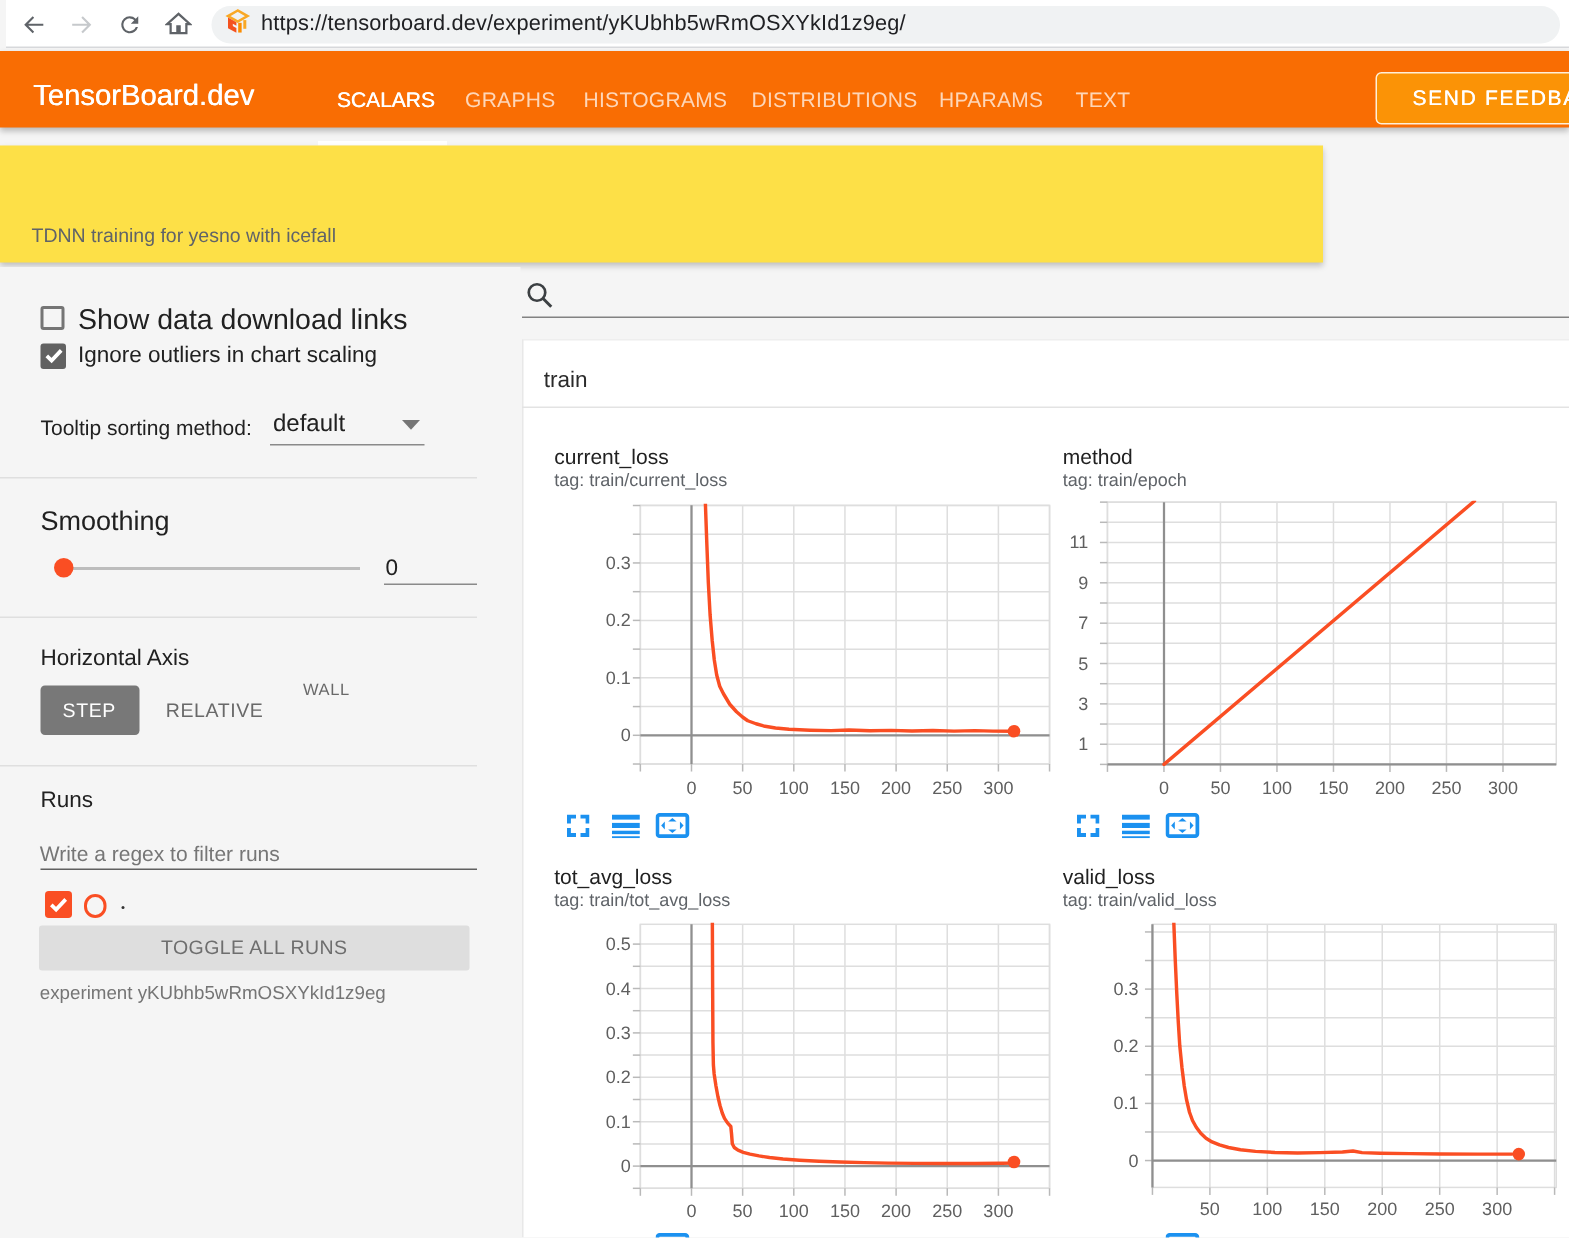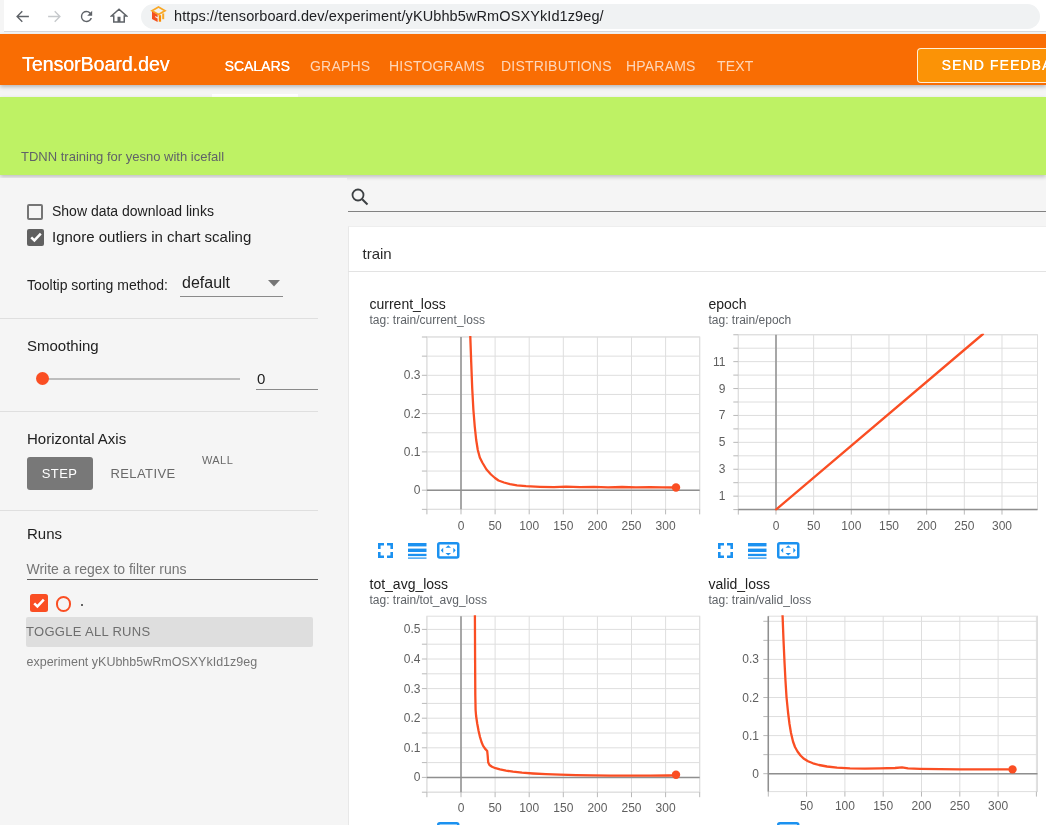--- a/index.html
+++ b/index.html
@@ -37,43 +37,43 @@
   <div class="abs" style="left:224.5px;top:23.5px;font-size:14px;letter-spacing:0px;color:#ffffff;text-shadow:0.3px 0 0 #fff">SCALARS</div>
   <div class="abs" style="left:310px;top:23.5px;font-size:14px;letter-spacing:0.2px;color:rgba(255,255,255,0.72)">GRAPHS</div>
   <div class="abs" style="left:389px;top:23.5px;font-size:14px;letter-spacing:0.2px;color:rgba(255,255,255,0.72)">HISTOGRAMS</div>
   <div class="abs" style="left:501px;top:23.5px;font-size:14px;letter-spacing:0.2px;color:rgba(255,255,255,0.72)">DISTRIBUTIONS</div>
   <div class="abs" style="left:626px;top:23.5px;font-size:14px;letter-spacing:0.2px;color:rgba(255,255,255,0.72)">HPARAMS</div>
   <div class="abs" style="left:717px;top:23.5px;font-size:14px;letter-spacing:0.2px;color:rgba(255,255,255,0.72)">TEXT</div>
   <div class="abs" style="left:212px;top:59.5px;width:86px;height:3px;background:#ffffff"></div>
   <div class="abs" style="left:917px;top:13.5px;width:146px;height:35px;background:#fb9306;border:1px solid rgba(255,255,255,0.85);border-radius:4px;color:#fff;font-size:14px;letter-spacing:1.1px;line-height:33px;padding-left:23.5px;white-space:nowrap;text-shadow:0.3px 0 0 #fff">SEND FEEDBACK</div>
 </div>
 
-<div class="abs" style="left:0;top:96.5px;width:1046px;height:78.5px;background:#bef264;box-shadow:0 2px 4px rgba(0,0,0,0.22)">
+<div class="abs" style="left:0;top:96.5px;width:882px;height:78.5px;background:#fde047;box-shadow:0 2px 4px rgba(0,0,0,0.22)">
   <div class="abs" style="left:21px;top:52px;font-size:13px;color:#606368">TDNN training for yesno with icefall</div>
 </div>
 
 <div class="abs" style="left:0;top:178px;width:347px;height:647px;background:#f5f5f5">
   <div class="abs" style="left:27px;top:26px;width:16px;height:16px;border:2px solid #757575;border-radius:2px;background:#f5f5f5"></div>
-  <div class="abs" style="left:52px;top:25px;font-size:14px;color:#212121">Show data download links</div>
+  <div class="abs" style="left:52px;top:25px;font-size:19px;color:#212121">Show data download links</div>
   <div class="abs" style="left:27px;top:50.5px;width:17px;height:17px;background:#616161;border-radius:2px"></div>
   <svg class="abs" style="left:27.5px;top:51px" width="16" height="16" viewBox="0 0 16 16">
         <path d="M3.2 8.3 6.4 11.4 12.8 4.6" fill="none" stroke="#ffffff" stroke-width="2.5"></path>
       </svg>
   <div class="abs" style="left:52px;top:50px;font-size:15px;color:#212121">Ignore outliers in chart scaling</div>
 
   <div class="abs" style="left:27px;top:99px;font-size:14px;color:#212121">Tooltip sorting method:</div>
   <div class="abs" style="left:182px;top:96px;font-size:16px;color:#212121">default</div>
   <svg class="abs" style="left:267px;top:101px" width="14" height="8">
         <path d="M1 1 L13 1 L7 7.5 Z" fill="#757575"></path>
       </svg>
   <div class="abs" style="left:180px;top:117.5px;width:103px;height:1px;background:#8a8a8a"></div>
 
   <div class="abs" style="left:0;top:140px;width:318px;height:1px;background:#dfdfdf"></div>
 
-  <div class="abs" style="left:27px;top:159px;font-size:15px;color:#212121">Smoothing</div>
+  <div class="abs" style="left:27px;top:159px;font-size:18px;color:#212121">Smoothing</div>
   <div class="abs" style="left:42px;top:199.5px;width:198px;height:2px;background:#bdbdbd"></div>
   <div class="abs" style="left:36px;top:194px;width:13px;height:13px;border-radius:50%;background:#fa4e23"></div>
   <div class="abs" style="left:257px;top:192px;font-size:15px;color:#212121">0</div>
   <div class="abs" style="left:256px;top:211px;width:62px;height:1px;background:#8a8a8a"></div>
 
   <div class="abs" style="left:0;top:233px;width:318px;height:1px;background:#dfdfdf"></div>
 
   <div class="abs" style="left:27px;top:252px;font-size:15px;color:#212121">Horizontal Axis</div>
   <div class="abs" style="left:26.5px;top:278.5px;width:66px;height:33px;background:#787878;border-radius:3px;color:#fff;font-size:13px;letter-spacing:0.4px;text-align:center;line-height:33px">STEP</div>
   <div class="abs" style="left:110.5px;top:288px;font-size:13px;letter-spacing:0.4px;color:#696969">RELATIVE</div>
@@ -85,37 +85,37 @@
   <div class="abs" style="left:26.5px;top:383px;font-size:14px;color:#767676">Write a regex to filter runs</div>
   <div class="abs" style="left:26.5px;top:400.5px;width:291px;height:1px;background:#606060"></div>
 
   <div class="abs" style="left:30px;top:416px;width:18px;height:18px;background:#fa4e23;border-radius:2.5px"></div>
   <svg class="abs" style="left:31px;top:417px" width="16" height="16" viewBox="0 0 16 16">
         <path d="M3.2 8.3 6.4 11.4 12.8 4.6" fill="none" stroke="#ffffff" stroke-width="2.5"></path>
       </svg>
   <div class="abs" style="left:55.5px;top:418.3px;width:15.5px;height:15.5px;border:2.5px solid #fa4e23;border-radius:50%;background:transparent"></div>
   <div class="abs" style="left:81px;top:426px;width:2.4px;height:2.4px;border-radius:50%;background:#333"></div>
 
-  <div class="abs" style="left:26px;top:439px;width:287px;height:30px;background:#dedede;border-radius:2px;color:#6e6e6e;font-size:13px;letter-spacing:0.3px;text-align:left;line-height:30px">TOGGLE ALL RUNS</div>
+  <div class="abs" style="left:26px;top:439px;width:287px;height:30px;background:#dedede;border-radius:2px;color:#6e6e6e;font-size:13px;letter-spacing:0.3px;text-align:center;line-height:30px">TOGGLE ALL RUNS</div>
   <div class="abs" style="left:26.5px;top:477px;font-size:12.5px;color:#757575">experiment yKUbhb5wRmOSXYkId1z9eg</div>
 </div>
 
 <div class="abs" style="left:348px;top:226px;width:700px;height:599px;background:#ffffff;border-left:1px solid #e8e8e8;border-top:1px solid #eee"></div>
 <div class="abs" style="left:348px;top:271px;width:698px;height:1px;background:#e3e3e3"></div>
 <div class="abs" style="left:362.5px;top:245px;font-size:15px;color:#2b2b2b">train</div>
 
 <svg class="abs" style="left:350px;top:187px" width="20" height="20" viewBox="0 0 20 20">
       <circle cx="8" cy="8" r="5.5" fill="none" stroke="#3c4043" stroke-width="1.8"></circle>
       <line x1="12.2" y1="12.2" x2="17.5" y2="17.5" stroke="#3c4043" stroke-width="2"></line>
     </svg>
 <div class="abs" style="left:348px;top:211px;width:698px;height:1px;background:#828282"></div>
 
 <div class="abs" style="left:369.5px;top:296px;font-size:14px;color:#212121">current_loss</div>
 <div class="abs" style="left:369.5px;top:312.5px;font-size:12px;color:#5f6368">tag: train/current_loss</div>
-<div class="abs" style="left:708.5px;top:296px;font-size:14px;color:#212121">epoch</div>
+<div class="abs" style="left:708.5px;top:296px;font-size:14px;color:#212121">method</div>
 <div class="abs" style="left:708.5px;top:312.5px;font-size:12px;color:#5f6368">tag: train/epoch</div>
 <div class="abs" style="left:369.5px;top:576px;font-size:14px;color:#212121">tot_avg_loss</div>
 <div class="abs" style="left:369.5px;top:592.5px;font-size:12px;color:#5f6368">tag: train/tot_avg_loss</div>
 <div class="abs" style="left:708.5px;top:576px;font-size:14px;color:#212121">valid_loss</div>
 <div class="abs" style="left:708.5px;top:592.5px;font-size:12px;color:#5f6368">tag: train/valid_loss</div>
 
 <svg style="position:absolute;left:360px;top:326px" width="350" height="212">
       <rect x="66.9" y="10.9" width="272.8" height="172.45" fill="#fff"></rect>
       <line x1="66.9" y1="183.35" x2="339.7" y2="183.35" stroke="#dedede" stroke-width="1"></line>
       <line x1="66.9" y1="164.2" x2="339.7" y2="164.2" stroke="#dedede" stroke-width="1"></line>

